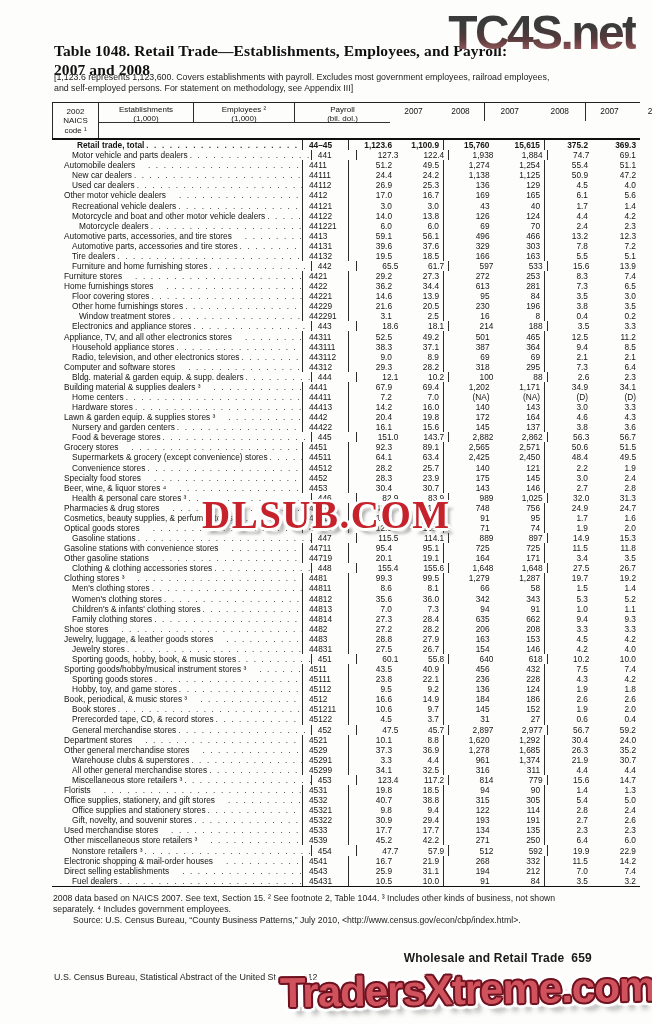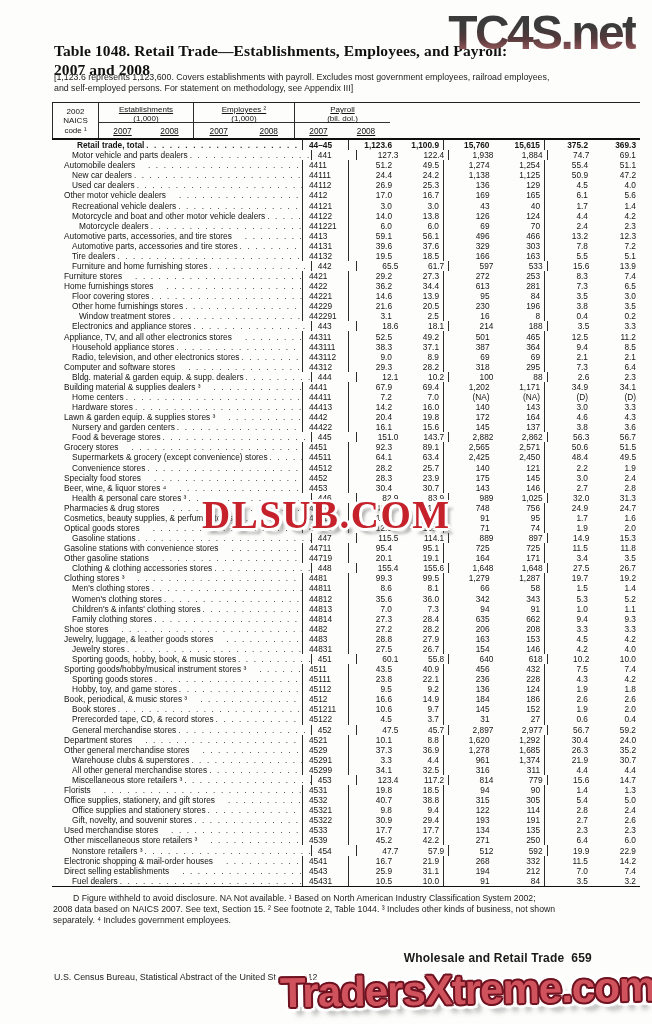--- a/index.html
+++ b/index.html
@@ -11,21 +11,21 @@
   
   .title{position:absolute;left:54px;top:41px;font-family:"Liberation Serif",serif;
     font-weight:bold;font-size:15.5px;line-height:19px;color:#111;letter-spacing:.1px;}
   .note{position:absolute;left:54px;top:72px;font-size:8.8px;line-height:11px;color:#222;width:560px;}
   
   .tbl{position:absolute;left:52px;top:102px;width:588px;font-size:8.3px;color:#141414;}
   .thead{display:flex;border-top:1.2px solid #222;border-bottom:2px solid #101010;height:38px;box-sizing:border-box;}
   .h-label{width:250px;display:flex;align-items:center;justify-content:center;font-size:8.4px;}
   .h-code{width:47px;box-sizing:border-box;border-left:1px solid #2b2b2b;border-right:1px solid #2b2b2b;
     text-align:center;font-size:8px;line-height:9.4px;padding-top:4px;}
-  .h-nums{width:291px;display:flex;flex-direction:column;text-decoration:underline;}
+  .h-nums{width:291px;display:flex;flex-direction:row;}
   .h-groups{display:flex;height:20px;border-bottom:1px solid #333;box-sizing:border-box;}
   .h-groups .g{box-sizing:border-box;text-align:center;font-size:8px;line-height:9px;padding-top:2px;}
   .g.g0{width:94px;}
   .g.g1{width:101px;border-left:1px solid #2b2b2b;}
   .g.g2{width:96px;border-left:1px solid #2b2b2b;}
   .h-years{display:flex;height:18px;}
   .h-years div{box-sizing:border-box;text-align:center;padding-top:3px;font-size:8.3px;}
   .y0{width:47px;}.y1{width:47px;}
   .y2{width:50.5px;border-left:1px solid #2b2b2b;}
   .y3{width:50.5px;}
@@ -1082,23 +1082,23 @@
         <div class="td-n n1">10.0</div>
         <div class="td-n n2">91</div>
         <div class="td-n n3">84</div>
         <div class="td-n n4">3.5</div>
         <div class="td-n n5">3.2</div>
       </div>
     </div>
 </div>
 
 <div class="footnotes">
-  <div class="fn-indent">D Figure withheld to avoid disclosure. NA Not available. ¹ Based on North American Industry Classification System 2002;</div>
   <div>2008 data based on NAICS 2007. See text, Section 15. ² See footnote 2, Table 1044. ³ Includes other kinds of business, not shown</div>
   <div>separately. ⁴ Includes government employees.</div>
+  <div class="fn-indent">Source: U.S. Census Bureau, “County Business Patterns,” July 2010, &lt;http://www.census.gov/econ/cbp/index.html&gt;.</div>
 </div>
 
 <div class="page-right">Wholesale and Retail Trade  659</div>
 <div class="census">U.S. Census Bureau, Statistical Abstract of the United States: 2012</div>
 
 <div class="wm-top">TC4S.net</div>
 <div class="wm-mid">DLSUB.COM</div>
 <div class="wm-bot">TradersXtreme.com</div>
 
 </body></html>

